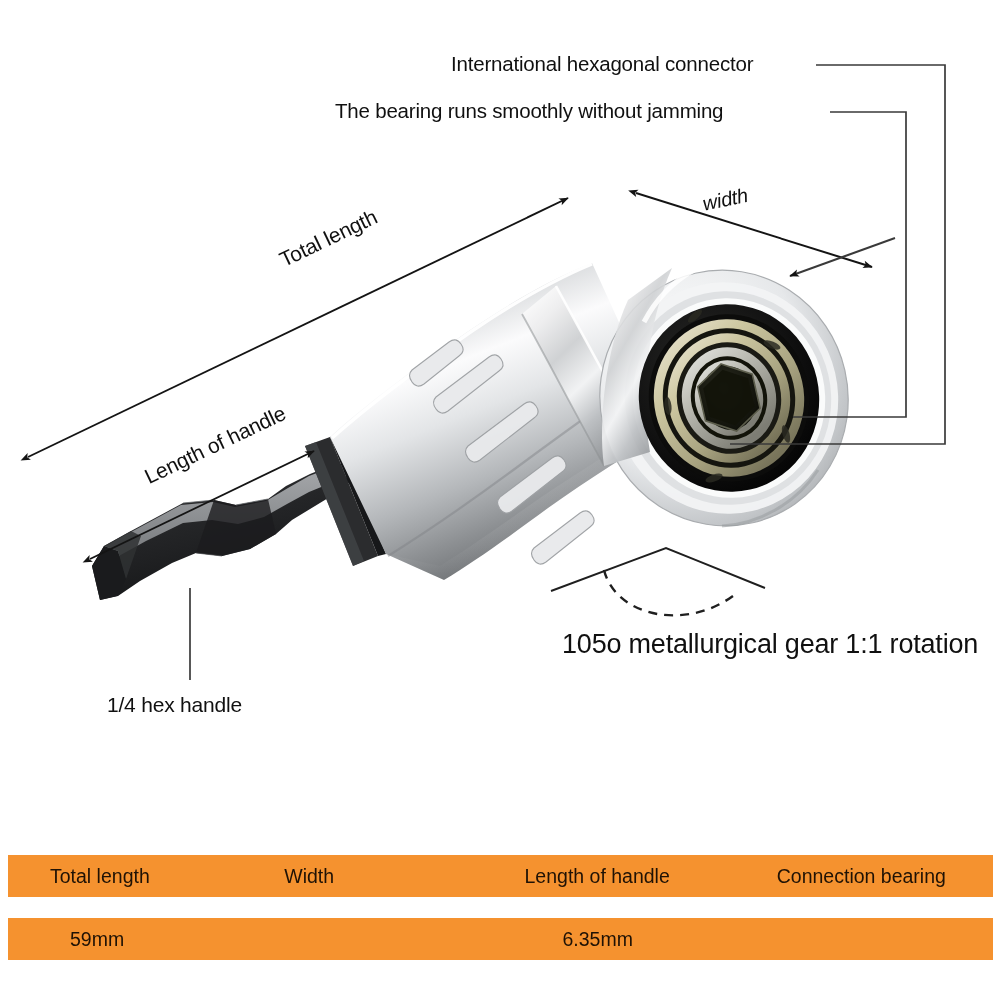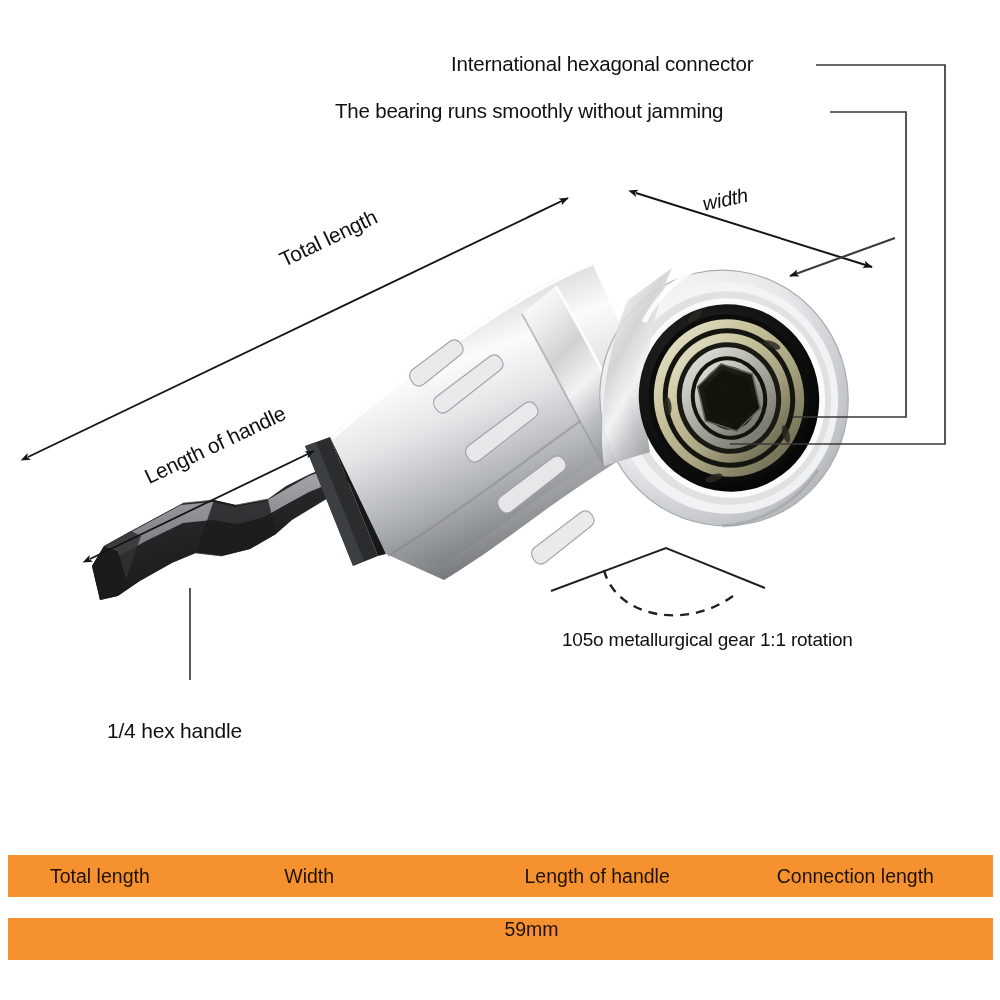--- a/index.html
+++ b/index.html
@@ -70,45 +70,43 @@
     left: 146px;
     top: 466px;
     font-size: 21px;
     transform: rotate(-25.5deg);
     transform-origin: 0 50%;
   }
   #label-hex-handle {
     left: 107px;
     top: 693px;
     font-size: 21px;
-    margin-top: 26px;
   }
   #label-gear {
     left: 562px;
     top: 629px;
-    font-size: 19px;
+    font-size: 27px;
   }
 
   
   #spec-table {
     position: absolute;
     left: 8px;
     top: 855px;
     width: 985px;
   }
   .spec-row {
     display: flex;
     width: 100%;
     height: 42px;
     background: #f5922f;
     align-items: center;
   }
   #spec-values-row {
     margin-top: 21px;
-    flex-direction: column;
   }
   .spec-cell {
     flex: 1 1 0;
     text-align: center;
     font-size: 19.5px;
     color: #1f1205;
     font-family: "Liberation Sans", sans-serif;
   }
   .spec-cell.c0 { text-align: left;  padding-left: 42px; }
   .spec-cell.c1 { text-align: left;  padding-left: 18px; }
@@ -334,20 +332,21 @@
 
   <div class="anno" id="label-hex-handle">1/4 hex handle</div>
 
   <div class="anno" id="label-gear">105o metallurgical gear 1:1 rotation</div>
 
   <div id="spec-table">
     <div class="spec-row" id="spec-header-row">
       <div class="spec-cell c0">Total length</div>
       <div class="spec-cell c1">Width</div>
       <div class="spec-cell c2">Length of handle</div>
-      <div class="spec-cell c3">Connection length</div>
+      <div class="spec-cell c3">Connection bearing</div>
     </div>
     <div class="spec-row" id="spec-values-row">
       <div class="spec-cell c0">59mm</div>
+      <div class="spec-cell c3">6.35mm</div>
     </div>
   </div>
 
 </div>
 
 </body></html>

